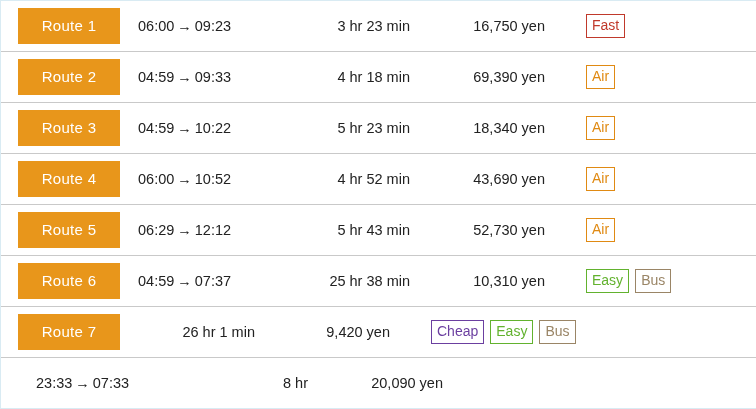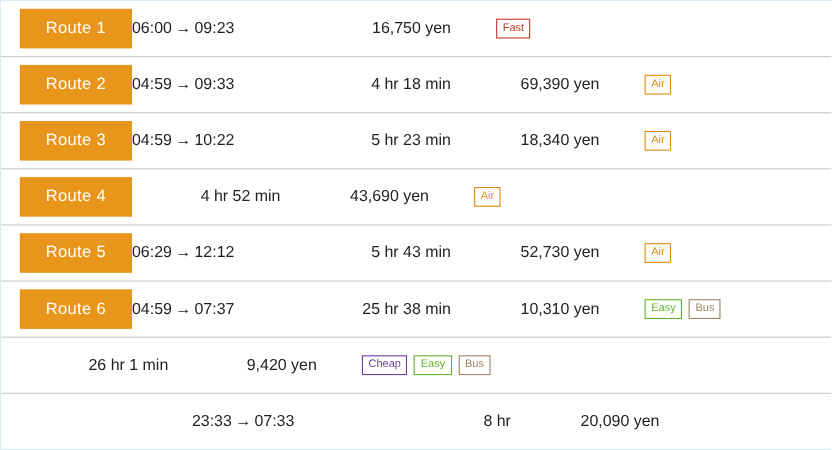--- a/index.html
+++ b/index.html
@@ -24,21 +24,20 @@
     flex-direction: column;
   }
 
   .route-row {
     flex: 1 1 0;
     display: flex;
     align-items: center;
     border-bottom: 1px solid #c9c9c9;
     padding-left: 17px;
     min-height: 0;
-    justify-content: center;
   }
   .route-row:last-child {
     border-bottom: none;
   }
 
   .col-route {
     flex: 0 0 102px;
     display: flex;
     align-items: center;
   }
@@ -51,21 +50,21 @@
     color: #ffffff;
     font-size: 15px;
     text-align: center;
     letter-spacing: 0.3px;
     white-space: nowrap;
     overflow: hidden;
   }
 
   .col-time {
     flex: 0 0 155px;
-    padding-left: 0;
+    padding-left: 18px;
     font-size: 14.5px;
     color: #222222;
     white-space: nowrap;
   }
   .col-time .arrow { padding: 0 3px; }
 
   .col-duration {
     flex: 0 0 135px;
     text-align: right;
     font-size: 14.5px;
@@ -87,40 +86,41 @@
     display: flex;
     align-items: center;
     gap: 6px;
     white-space: nowrap;
   }
 
   .tag {
     display: inline-block;
     border: 1px solid currentColor;
     padding: 2px 5px 3px 5px;
-    font-size: 10px;
+    font-size: 14px;
     line-height: 1.15;
     background: #ffffff;
   }
   .tag-fast    { color: #c0392b; }
   .tag-air     { color: #e08a13; }
   .tag-easy    { color: #62b22e; }
   .tag-bus     { color: #9a8566; }
   .tag-cheap   { color: #6b3fa0; }
   .tag-sleeper { color: #9a8566; }
 </style>
 </head>
 <body>
 
 <div id="route-table">
     <div class="route-row">
       <div class="col-route">
         <span class="route-badge">Route 1</span>
       </div>
       <div class="col-time"><span>06:00</span><span class="arrow">→</span><span>09:23</span></div>
+      <div class="col-duration">3 hr 23 min</div>
       <div class="col-price">16,750 yen</div>
       <div class="col-tags">
         <span class="tag tag-fast" style="color: rgb(192, 57, 43);">Fast</span>
       </div>
     </div>
     <div class="route-row">
       <div class="col-route">
         <span class="route-badge">Route 2</span>
       </div>
       <div class="col-time"><span>04:59</span><span class="arrow">→</span><span>09:33</span></div>
@@ -138,20 +138,21 @@
       <div class="col-duration">5 hr 23 min</div>
       <div class="col-price">18,340 yen</div>
       <div class="col-tags">
         <span class="tag tag-air" style="color: rgb(224, 138, 19);">Air</span>
       </div>
     </div>
     <div class="route-row">
       <div class="col-route">
         <span class="route-badge">Route 4</span>
       </div>
+      <div class="col-time"><span>06:00</span><span class="arrow">→</span><span>10:52</span></div>
       <div class="col-duration">4 hr 52 min</div>
       <div class="col-price">43,690 yen</div>
       <div class="col-tags">
         <span class="tag tag-air" style="color: rgb(224, 138, 19);">Air</span>
       </div>
     </div>
     <div class="route-row">
       <div class="col-route">
         <span class="route-badge">Route 5</span>
       </div>
@@ -168,20 +169,23 @@
       </div>
       <div class="col-time"><span>04:59</span><span class="arrow">→</span><span>07:37</span></div>
       <div class="col-duration">25 hr 38 min</div>
       <div class="col-price">10,310 yen</div>
       <div class="col-tags">
         <span class="tag tag-easy" style="color: rgb(98, 178, 46);">Easy</span>
         <span class="tag tag-bus" style="color: rgb(154, 133, 102);">Bus</span>
       </div>
     </div>
     <div class="route-row">
+      <div class="col-route">
+        <span class="route-badge">Route 7</span>
+      </div>
       <div class="col-duration">26 hr 1 min</div>
       <div class="col-price">9,420 yen</div>
       <div class="col-tags">
         <span class="tag tag-cheap" style="color: rgb(107, 63, 160);">Cheap</span>
         <span class="tag tag-easy" style="color: rgb(98, 178, 46);">Easy</span>
         <span class="tag tag-bus" style="color: rgb(154, 133, 102);">Bus</span>
       </div>
     </div>
     <div class="route-row">
       <div class="col-time"><span>23:33</span><span class="arrow">→</span><span>07:33</span></div>

